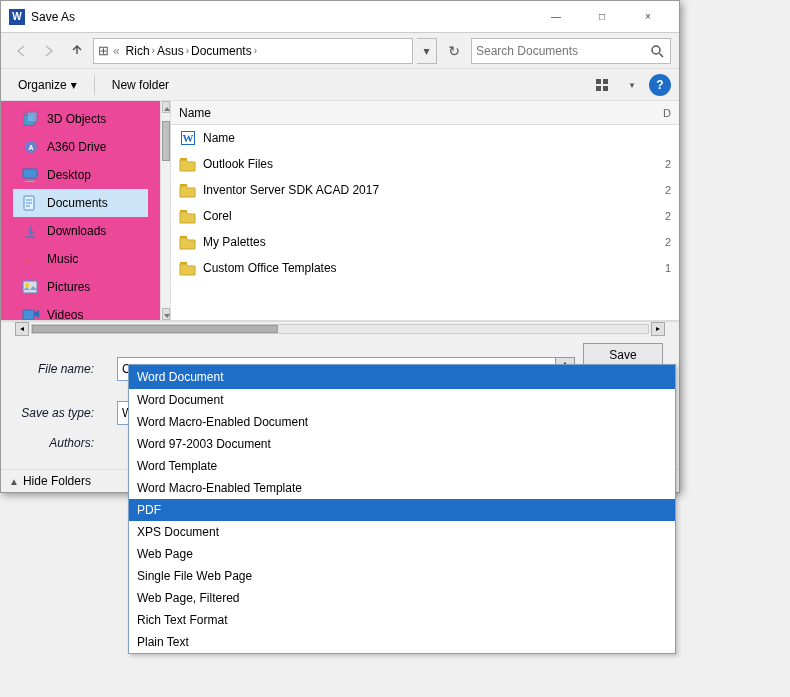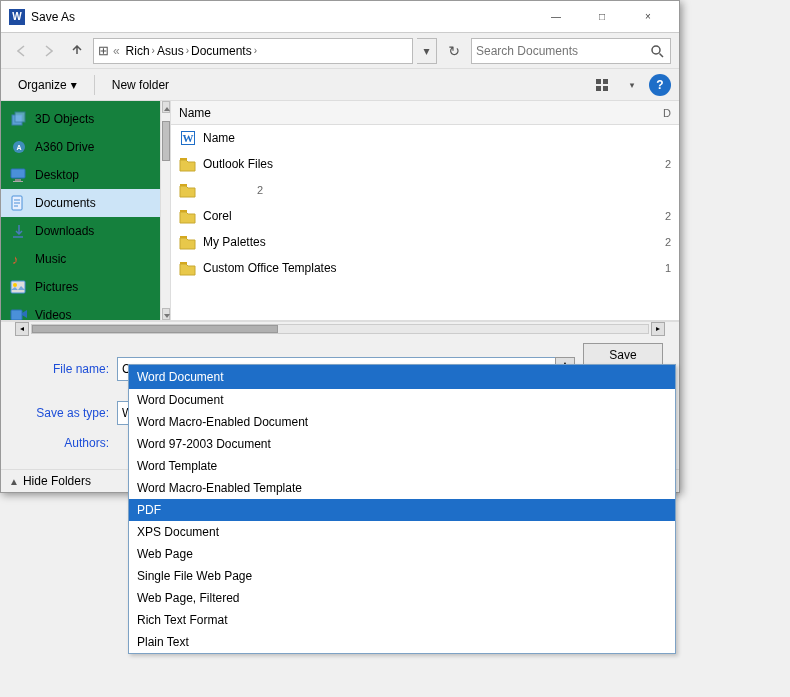--- a/index.html
+++ b/index.html
@@ -223,24 +223,24 @@
     
     .main-area {
       display: flex;
       height: 220px;
       border-bottom: 1px solid #ddd;
     }
 
     
     .sidebar {
       width: 160px;
-      background: #15803d;
+      background: #ec4899;
       border-right: 1px solid #ddd;
       overflow-y: auto;
-      padding: 4px 0;
+      padding: 4px 12px;
     }
     .sidebar-item {
       display: flex;
       align-items: center;
       padding: 4px 8px;
       cursor: pointer;
       gap: 6px;
       height: 28px;
     }
     .sidebar-item.selected { background: #cce4f7; }
@@ -355,23 +355,24 @@
       padding: 8px 16px;
     }
     .form-row {
       display: flex;
       align-items: center;
       margin-bottom: 6px;
     }
     .form-label {
       width: 100px;
       text-align: right;
-      padding-right: 8px;
-      font-size: 12px;
-      color: #1d4ed8;
+      padding-right: 23px;
+      font-size: 12px;
+      color: #0f172a;
+      font-style: italic;
     }
     .form-input {
       flex: 1;
       height: 24px;
       border: 1px solid #7da2c5;
       background: #fff;
       font-size: 12px;
       padding: 0 4px;
       outline: none;
     }
@@ -668,20 +669,21 @@
           <span class="file-name">Outlook Files</span>
           <span class="file-date">2</span>
         </div>
         <div class="file-item">
           <div class="file-icon">
             <svg width="18" height="16" viewBox="0 0 18 16">
                 <path d="M1 4h6l2 2h7v9H1z" fill="#e8c84a" stroke="#c8a830" stroke-width="1"></path>
                 <path d="M1 4h7v-2H1z" fill="#d4a820"></path>
               </svg>
           </div>
+          <span class="file-name">Inventor Server SDK ACAD 2017</span>
           <span class="file-date">2</span>
         </div>
         <div class="file-item">
           <div class="file-icon">
             <svg width="18" height="16" viewBox="0 0 18 16">
                 <path d="M1 4h6l2 2h7v9H1z" fill="#e8c84a" stroke="#c8a830" stroke-width="1"></path>
                 <path d="M1 4h7v-2H1z" fill="#d4a820"></path>
               </svg>
           </div>
           <span class="file-name">Corel</span>

